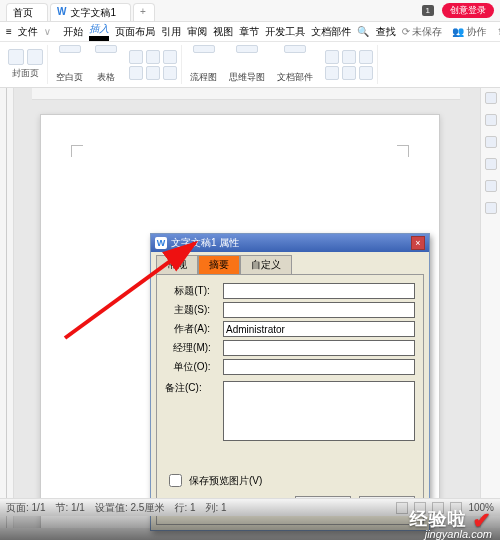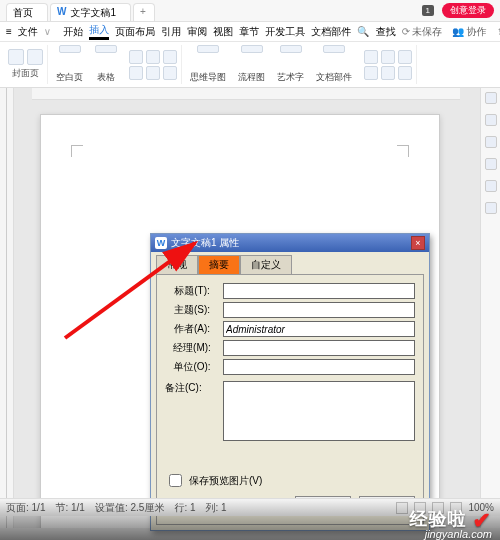--- a/index.html
+++ b/index.html
@@ -46,21 +46,21 @@
     height: 20px;
     background:#fff;
     display:flex;
     align-items:center;
     padding:0 6px;
     gap:6px;
     border-bottom:1px solid #e6e6e6;
     font-size:10px;
   }
   .menu-row span { white-space:nowrap; }
-  .hl { color:#2d7ddd; border-bottom:3px solid #000000;}
+  .hl { color:#2d7ddd; border-bottom:5px solid #000000;font-style:italic;}
   .menu-right { margin-left:auto; display:flex; gap:10px; color:#666;}
   .menu-right span { display:flex; align-items:center; gap:2px;}
   
   .ribbon {
     height: 46px;
     background:#fff;
     display:flex;
     align-items:center;
     padding:3px 4px;
     border-bottom:1px solid #ddd;
@@ -120,21 +120,21 @@
   .dlg-title .t { display:flex;align-items:center;gap:4px;}
   .dlg-title .w-icon{ background:#fff;color:#2d7ddd;width:12px;height:12px;border-radius:2px;font-size:9px;text-align:center;line-height:12px;font-weight:bold;}
   .dlg-close{ width:14px;height:14px;background:#c44;border:1px solid #933;color:#fff;text-align:center;line-height:12px;font-size:9px;}
   .dlg-tabs{ display:flex; padding:3px 5px 0 5px; gap:0;}
   .dlg-tab{ border:1px solid #999; border-bottom:none; padding:2px 10px; background:#ece9d8; font-size:10px;}
   .dlg-tab.active{ background:#f97316; position:relative; z-index:2;}
   .dlg-tab:not(.active){ background:#ddd8c8;}
   .dlg-body{ border:1px solid #999; margin:0 5px 5px 5px; padding:8px 8px; background:#ece9d8;}
   .frow{ display:flex; align-items:center; margin-bottom:3px; gap:4px;}
   .frow label{ width:54px; text-align:center; white-space:nowrap;}
-  .frow input[type=text]{ flex:1; height:16px; border:1px solid #666; background:#fff; font-size:10px; padding:0 2px;font-style:italic;}
+  .frow input[type=text]{ flex:1; height:16px; border:1px solid #666; background:#fff; font-size:10px; padding:0 2px;}
   .memo-row{ display:flex; align-items:flex-start; gap:4px; margin-top:6px;}
   .memo-row textarea{ flex:1; height:60px; border:1px solid #666; background:#fff; font-size:10px; resize:none;}
   .chk-row{ margin-top:30px; display:flex; align-items:center; gap:4px;}
   .btn-row{ display:flex; justify-content:flex-end; gap:8px; margin-top:6px;}
   .btn{ width:56px; height:20px; border:1px solid #888; background:#efefef; font-size:10px;}
   
   .arrow-svg{ position:absolute; left:55px; top:140px; pointer-events:none; z-index:30;}
   
   .statusbar{
     position:absolute; bottom:24px; left:0; right:0; height:18px; background:#f2f2f2; border-top:1px solid #ddd; font-size:10px; display:flex; align-items:center; padding:0 6px; gap:10px; color:#555;
@@ -229,29 +229,25 @@
       <div class="rico sm"></div>
     </div>
     <div class="rib-ico-row" style="margin-top:2px;">
       <div class="rico sm"></div>
       <div class="rico sm"></div>
       <div class="rico sm"></div>
     </div>
   </div>
   <div class="rib-btn">
       <div class="big"></div>
+      <span>流程图</span>
+    </div>
+  <div class="rib-btn">
+      <div class="big"></div>
       <span>思维导图</span>
-    </div>
-  <div class="rib-btn">
-      <div class="big"></div>
-      <span>流程图</span>
-    </div>
-  <div class="rib-btn">
-      <div class="big"></div>
-      <span>艺术字</span>
     </div>
   <div class="rib-btn">
       <div class="big"></div>
       <span>文档部件</span>
     </div>
   <div class="rib-group">
     <div class="rib-ico-row">
       <div class="rico sm"></div>
       <div class="rico sm"></div>
       <div class="rico sm"></div>

